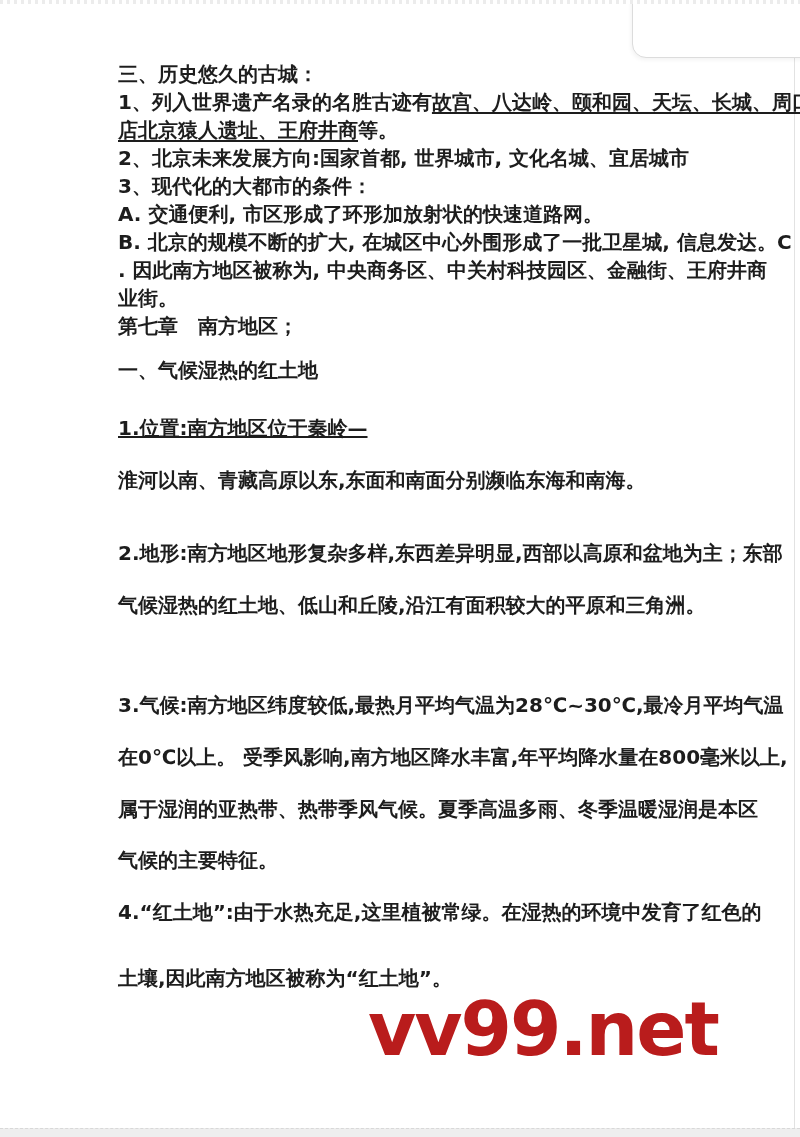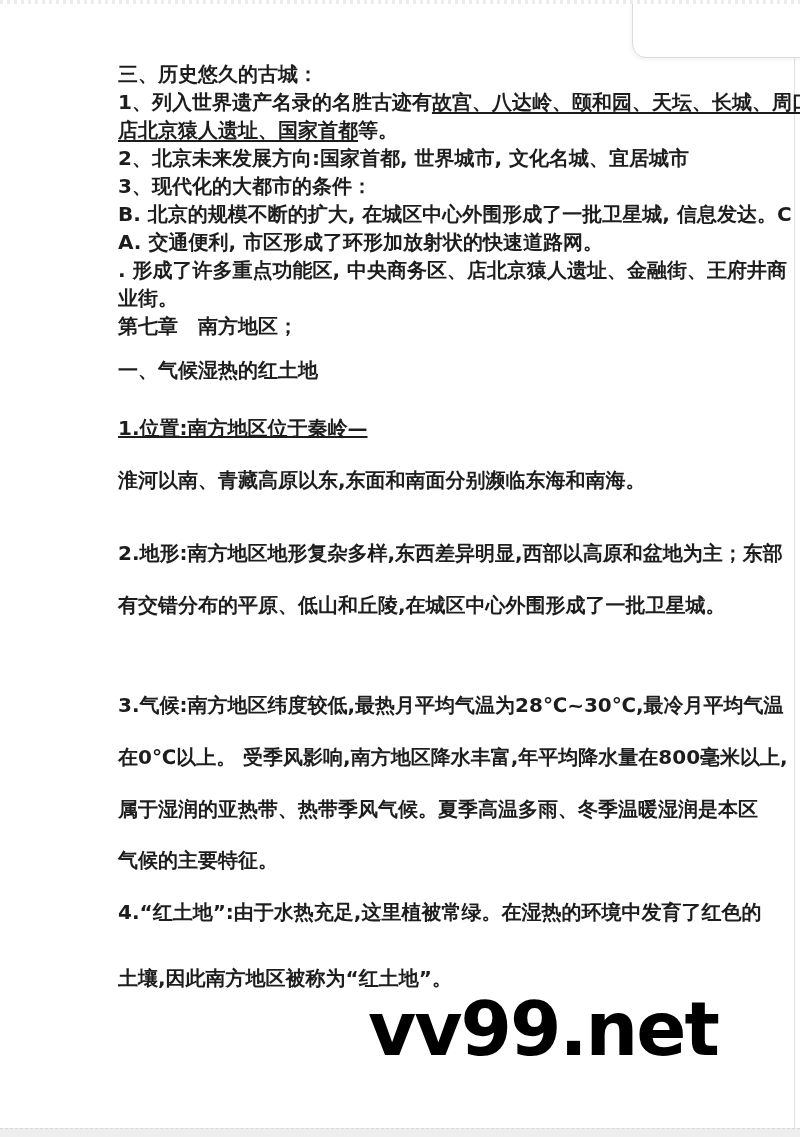--- a/index.html
+++ b/index.html
@@ -93,42 +93,42 @@
 </style>
 </head>
 <body>
 
 <div class="page">
 
   <div class="top-edge"></div>
   <div class="right-divider"></div>
   <div class="corner-card"></div>
 
-  <div class="watermark" style="color: #000000;">vv99.net</div>
+  <div class="watermark" style="color: #b91c1c;">vv99.net</div>
 
   <main class="doc">
     <section class="docA">
       <p>三、历史悠久的古城：</p>
       <p><span>1、列入世界遗产名录的名胜古迹有</span><span class="u">故宫、八达岭、颐和园、天坛、长城、周口</span></p>
-      <p><span class="u">店北京猿人遗址、国家首都</span><span>等。</span></p>
+      <p><span class="u">店北京猿人遗址、王府井商</span><span>等。</span></p>
       <p>2、北京未来发展方向:国家首都, 世界城市, 文化名城、宜居城市</p>
       <p>3、现代化的大都市的条件：</p>
+      <p>A. 交通便利, 市区形成了环形加放射状的快速道路网。</p>
       <p>B. 北京的规模不断的扩大, 在城区中心外围形成了一批卫星城, 信息发达。C</p>
-      <p>A. 交通便利, 市区形成了环形加放射状的快速道路网。</p>
-      <p>. 形成了许多重点功能区, 中央商务区、店北京猿人遗址、金融街、王府井商</p>
+      <p>. 因此南方地区被称为, 中央商务区、中关村科技园区、金融街、王府井商</p>
       <p>业街。</p>
       <p>第七章　南方地区；</p>
     </section>
 
     <section class="docB">
       <p class="mt2">一、气候湿热的红土地</p>
       <p class="mt38">1.位置:南方地区位于秦岭—</p>
       <p class="mt35">淮河以南、青藏高原以东,东面和南面分别濒临东海和南海。</p>
       <p class="mt83">2.地形:南方地区地形复杂多样,东西差异明显,西部以高原和盆地为主；东部</p>
-      <p>有交错分布的平原、低山和丘陵,在城区中心外围形成了一批卫星城。</p>
+      <p>气候湿热的红土地、低山和丘陵,沿江有面积较大的平原和三角洲。</p>
       <p class="mt80">3.气候:南方地区纬度较低,最热月平均气温为28℃~30℃,最冷月平均气温</p>
       <p class="mt33">在0℃以上。 受季风影响,南方地区降水丰富,年平均降水量在800毫米以上,</p>
       <p>属于湿润的亚热带、热带季风气候。夏季高温多雨、冬季温暖湿润是本区</p>
       <p class="mt31">气候的主要特征。</p>
       <p>4.“红土地”:由于水热充足,这里植被常绿。在湿热的环境中发育了红色的</p>
       <p class="mt30">土壤,因此南方地区被称为“红土地”。</p>
     </section>
   </main>
 
   <div class="bottom-edge"></div>

